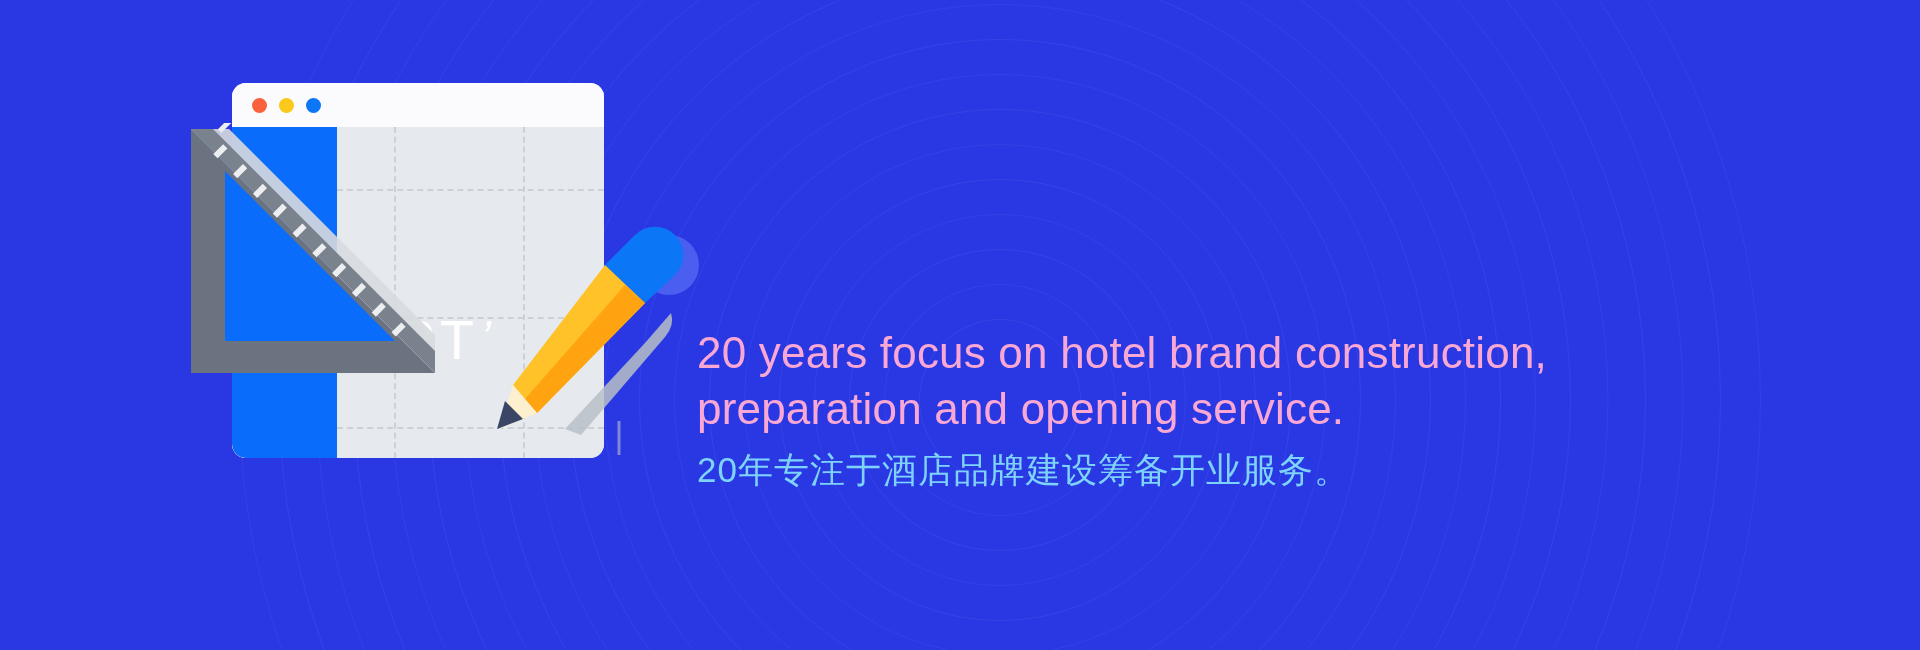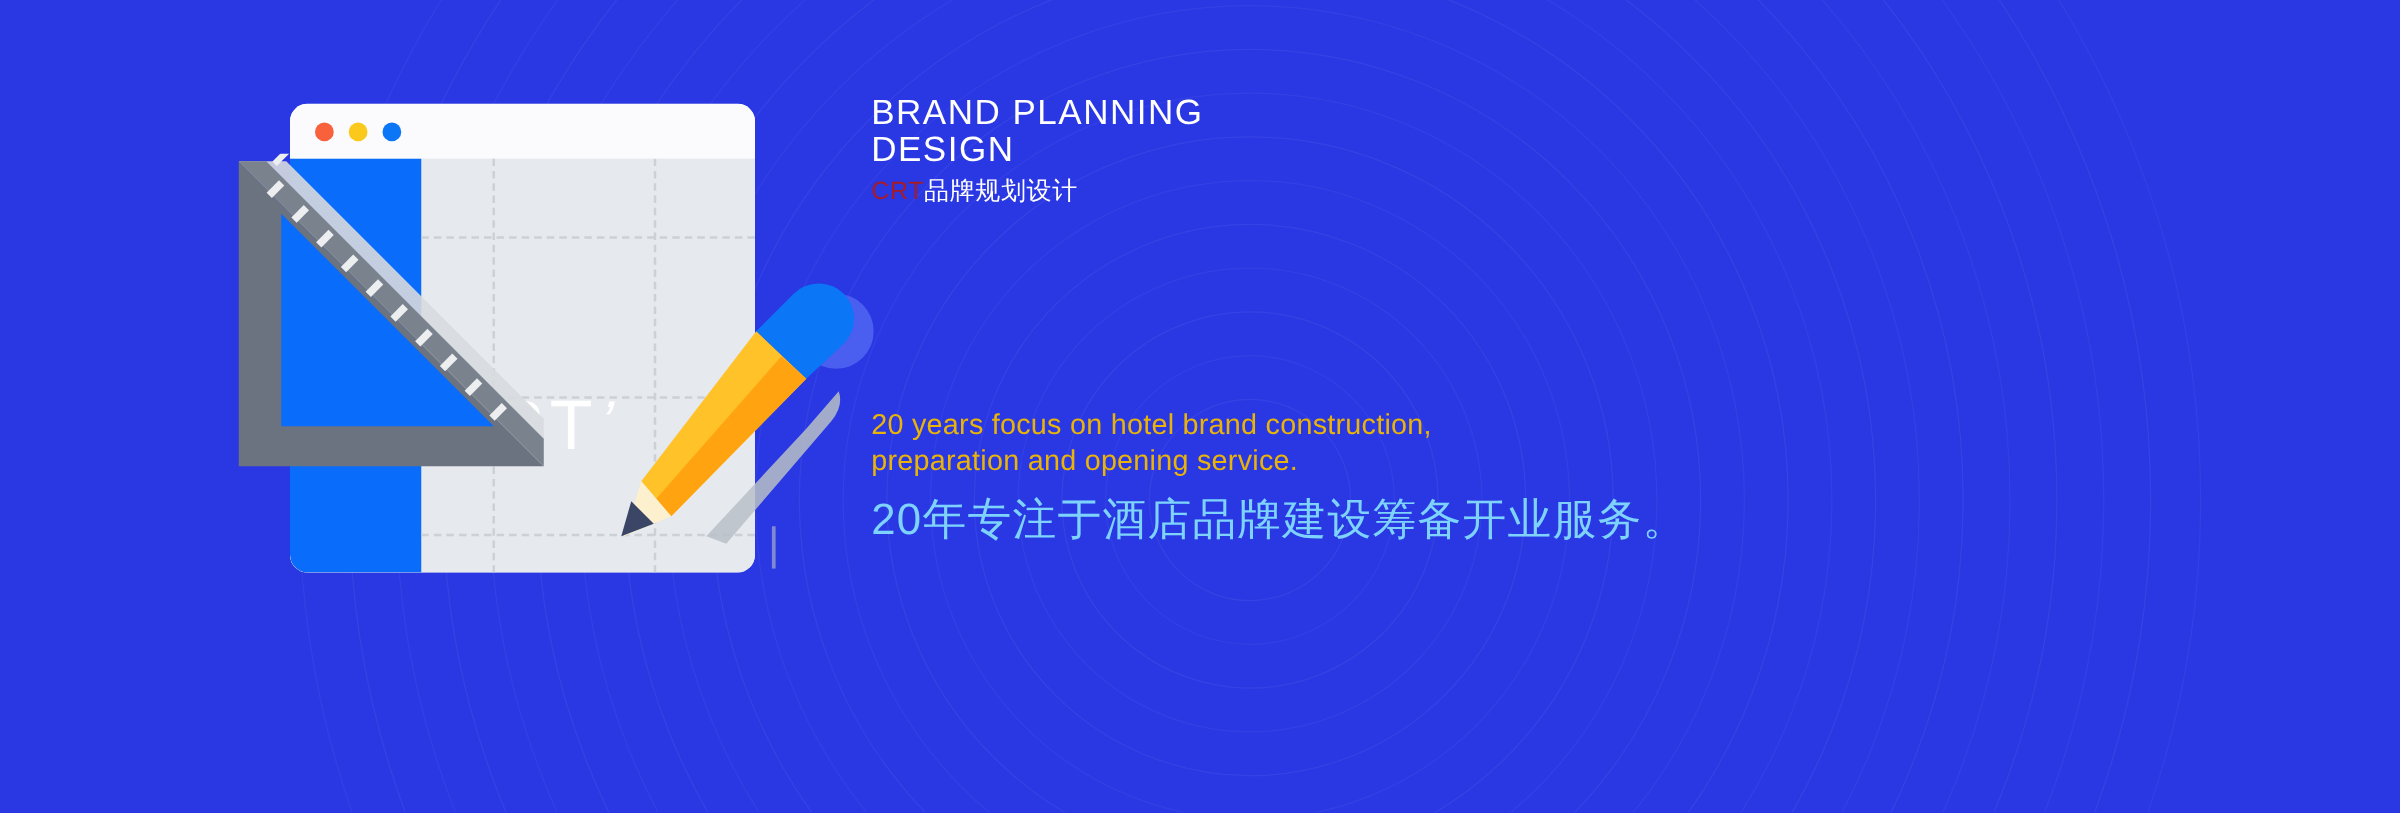--- a/index.html
+++ b/index.html
@@ -182,22 +182,22 @@
     color: #a61b28;
   }
 
   .tagline {
     position: absolute;
     left: 697px;
     top: 325px;
     width: 1100px;
   }
   .tagline-en {
-    color: #eab308;
-    font-size: 23px;
+    color: #f9a8d4;
+    font-size: 44px;
     line-height: 1.28;
     font-weight: 300;
     letter-spacing: 0.2px;
     white-space: pre-line;
   }
   .tagline-cn {
     margin-top: 10px;
     color: #7dd3fc;
     font-size: 35px;
     line-height: 1.25;
@@ -302,27 +302,20 @@
 
         <path d="M156,60 L176,78 L68,188 L56,174 Z" fill="#ffa410"></path>
 
         <path d="M44,160 L68,188 L30,204 Z" fill="#fdf0cf"></path>
 
         <path d="M36,176 L54,194 L28,204 Z" fill="#3b4666"></path>
       </svg>
     </div>
   </div>
 
-  <div class="headline">
-    <div class="headline-en">BRAND PLANNING
-DESIGN</div>
-    <div class="headline-cn">
-      <span class="brandmark">CRT</span><span>品牌规划设计</span>
-    </div>
-  </div>
 
   <div class="tagline">
     <div class="tagline-en">20 years focus on hotel brand construction,
 preparation and opening service.</div>
     <div class="tagline-cn">20年专注于酒店品牌建设筹备开业服务。</div>
   </div>
 
 </div>
 
 </body></html>

